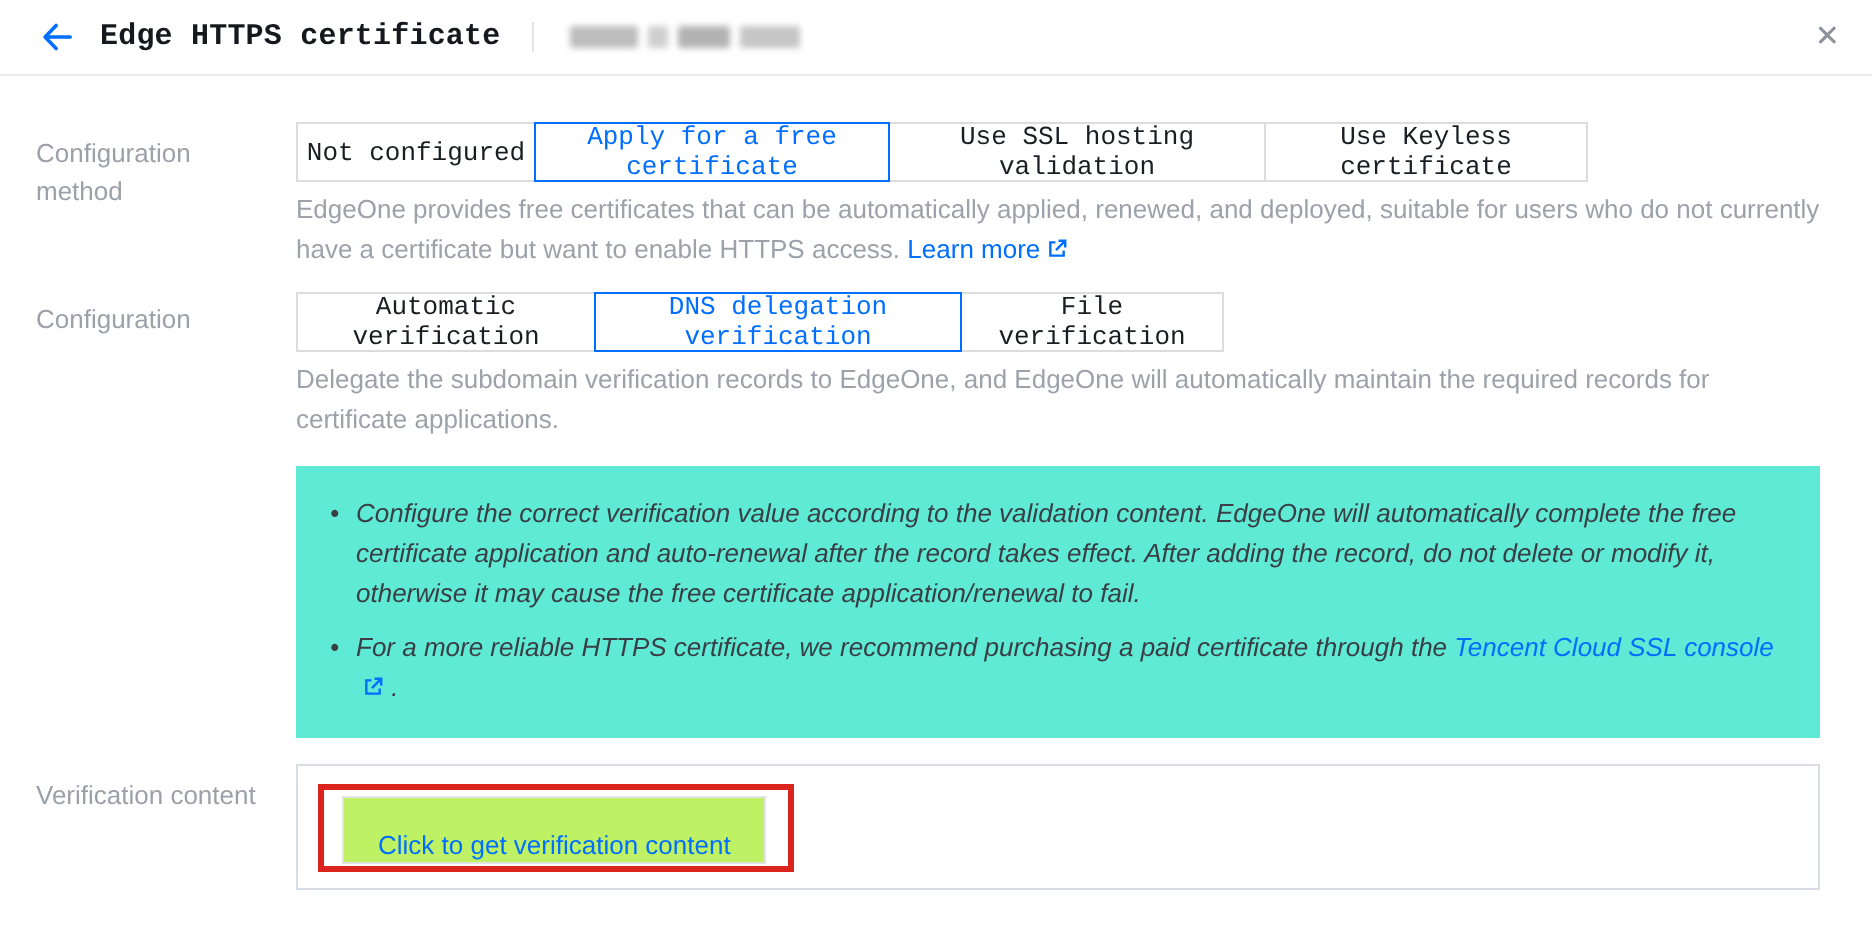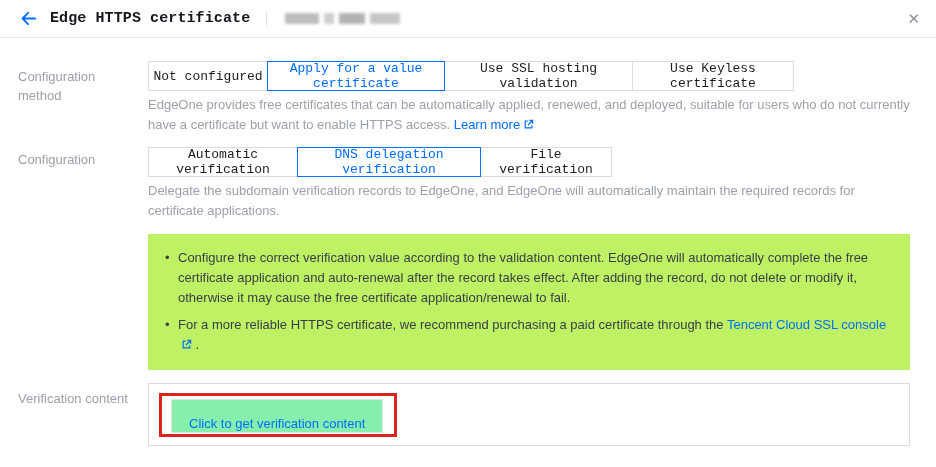--- a/index.html
+++ b/index.html
@@ -41,34 +41,34 @@
   .w150{width:150px}.w184{width:184px}.w132{width:132px}
 
   
   .desc { margin-top:4px; font-size:13px; line-height:20px; color:#9ca1aa; }
   .lnk { color:#006eff; text-decoration:none; cursor:pointer; }
   .ext-ico { display:inline-block; vertical-align:-1px; margin-left:3px; }
 
   .sect-gap { margin-top:8px; }
 
   
-  .notice { margin:13px 26px 0 148px; background:#bef264; padding:14px 20px 14px 16px; }
+  .notice { margin:13px 26px 0 148px; background:#5eead4; padding:14px 20px 14px 16px;font-style:italic; }
   .notice ul { list-style:none; }
   .notice li { position:relative; padding-left:14px; font-size:13px; line-height:20px;
     color:#3a3e45; }
   .notice li + li { margin-top:7px; }
   .notice li::before { content:"•"; position:absolute; left:1px; top:0; color:#3a3e45; }
 
   
   .vc-row { margin-top:13px; }
   .vc-box { border:1px solid #d8dde5; height:63px; position:relative; background:#fff; }
   .annotation { position:absolute; left:10px; top:9px; width:238px; height:44px;
     border:3px solid #d9251d; pointer-events:none; }
   .get-btn { position:absolute; left:22px; top:15px; height:31px; padding:16px 17px;
-    background:#86efac; border:1px solid #e3e3e3; color:#006eff; font-size:13px;
+    background:#bef264; border:1px solid #e3e3e3; color:#006eff; font-size:13px;
     font-family:"Liberation Sans", sans-serif; cursor:pointer; }
 </style>
 </head>
 <body>
 
 <div class="hdr">
   <span class="back-btn">
     <svg width="17" height="17" viewBox="0 0 16 16">
       <path d="M7.6 2.6 L2.4 8 L7.6 13.4 M3 8 H14.2" stroke="#006eff" stroke-width="1.7" fill="none" stroke-linecap="round" stroke-linejoin="round"></path>
     </svg>
@@ -84,21 +84,21 @@
   <span class="close-btn">✕</span>
 </div>
 
 <main>
 
   <div class="row">
     <div class="row-label">Configuration method</div>
     <div class="row-content">
       <div class="tabs">
         <button class="tab w120">Not configured</button>
-        <button class="tab w178 selected">Apply for a value certificate</button>
+        <button class="tab w178 selected">Apply for a free certificate</button>
         <button class="tab w189">Use SSL hosting validation</button>
         <button class="tab w162">Use Keyless certificate</button>
       </div>
       <p class="desc">
         <span>EdgeOne provides free certificates that can be automatically applied, renewed, and deployed, suitable for users who do not currently have a certificate but want to enable HTTPS access.</span>
         <a class="lnk"><span>Learn more</span><span class="ext-ico"><svg width="11" height="11" viewBox="0 0 14 14">
                 <path fill="#006eff" d="M8 1h5v5h-1.6V3.7L6.9 8.2 5.8 7.1l4.5-4.5H8V1z"></path>
                 <path fill="#006eff" d="M6 2v1.5H3.5v7h7V8H12v4H2V2h4z"></path>
               </svg></span></a>
       </p>

